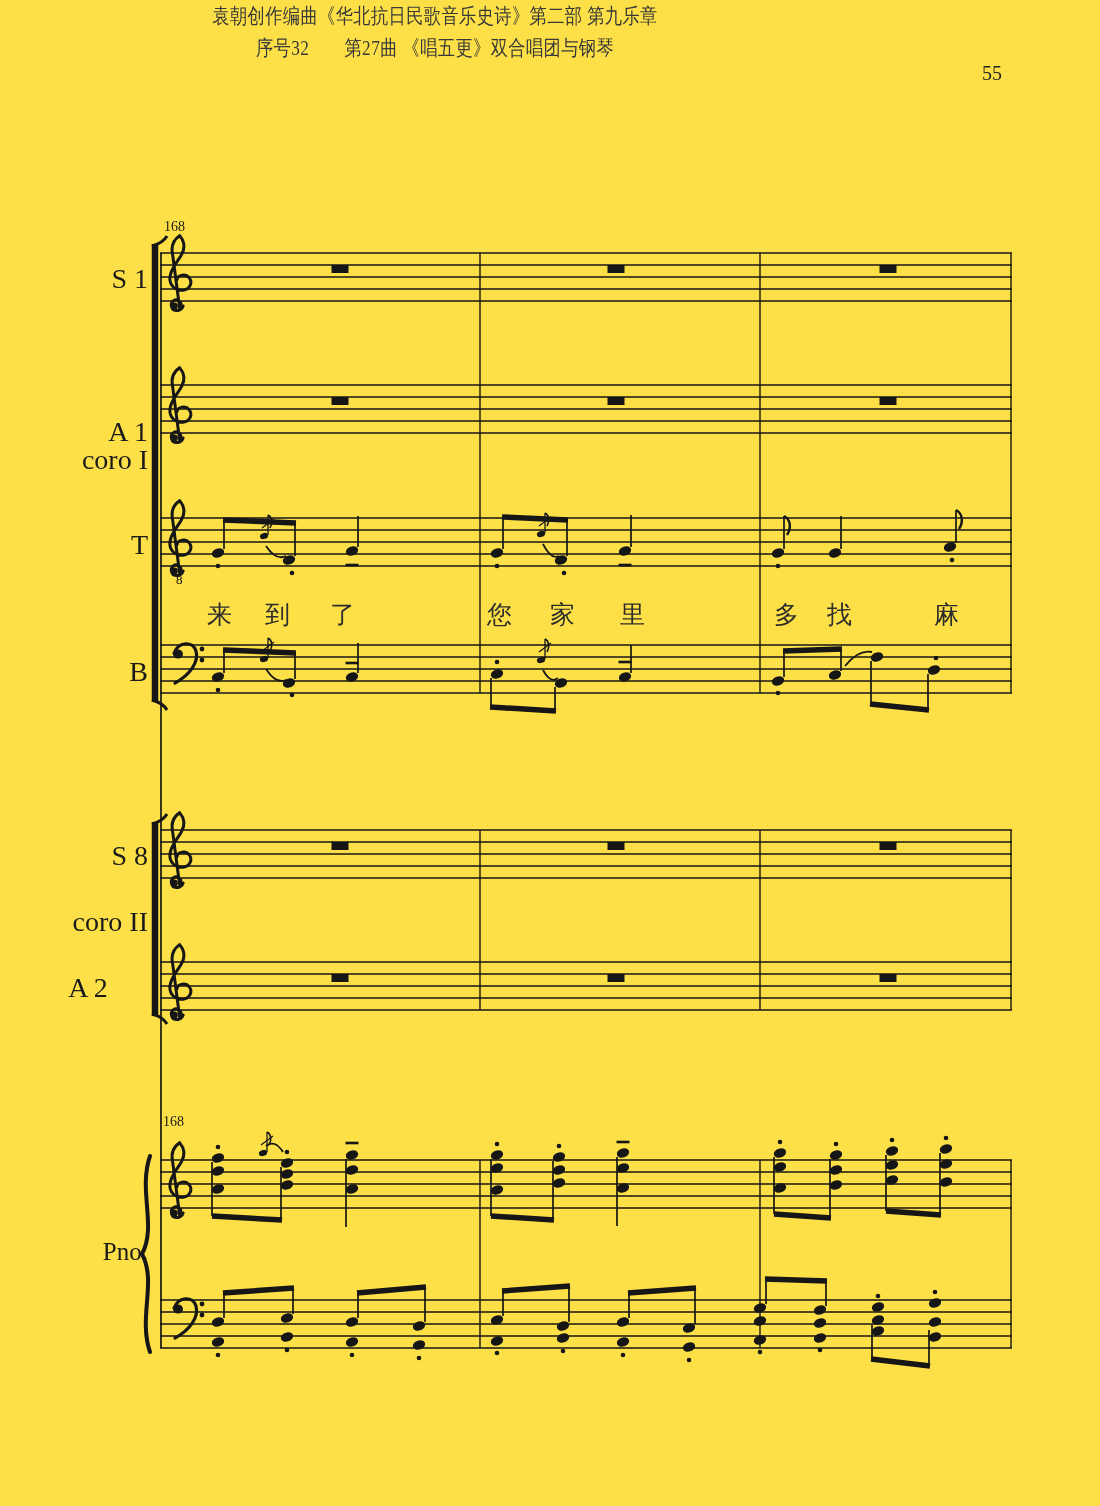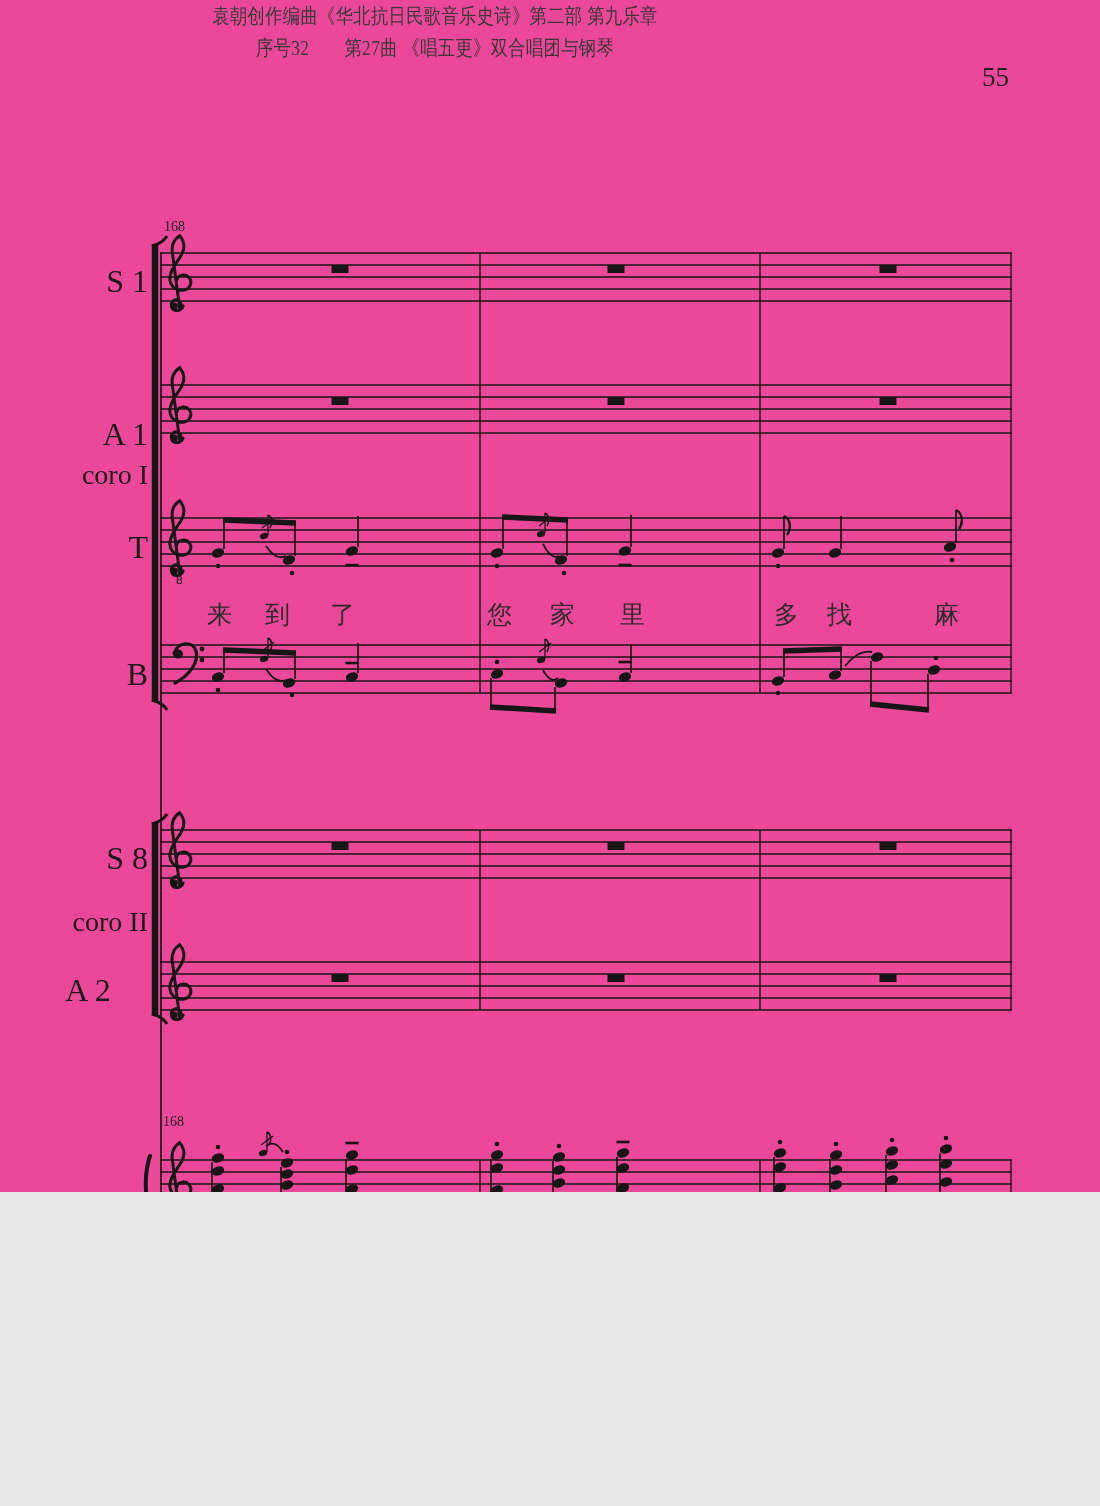--- a/index.html
+++ b/index.html
@@ -1,23 +1,23 @@
 <!DOCTYPE html>
 <html><head>
 <meta charset="utf-8">
 <style>
   html,body{margin:0;padding:0;background:#e8e8e8;}
-  .page{position:relative;width:1100px;height:1192px;background:#ec4899;overflow:hidden;
+  .page{position:relative;width:1100px;height:1506px;background:#fde047;overflow:hidden;
         font-family:"Liberation Serif","DejaVu Serif",serif;color:#161616;}
   .hdr{position:absolute;left:0;top:56;width:870px;text-align:center;
        transform:scaleX(.82);transform-origin:435px 0;color:#383838;}
   .hdr .l1{font-size:21px;line-height:32px;letter-spacing:.5px;}
   .hdr .l2{font-size:21px;line-height:32px;letter-spacing:.5px;}
-  .pageno{position:absolute;left:982px;top:62px;font-size:27px;color:#222;text-align:right;}
-  .lbl{position:absolute;left:28px;width:120px;text-align:right;font-size:32px;color:#1a1a1a;}
+  .pageno{position:absolute;left:982px;top:62px;font-size:20px;color:#222;text-align:right;}
+  .lbl{position:absolute;left:28px;width:120px;text-align:right;font-size:28px;color:#1a1a1a;}
   .lbl.big{font-size:28px;}
   .mnum{position:absolute;font-size:14px;color:#1a1a1a;}
   .lyr{position:absolute;font-size:25px;color:#2c2c2c;}
   svg{position:absolute;left:0;top:0;}
 </style>
 </head>
 <body>
 
 <div class="page">
 
@@ -26,21 +26,21 @@
     <div class="l2">序号32　　第27曲 《唱五更》双合唱团与钢琴</div>
   </div>
 
   <div class="pageno">55</div>
 
   <div class="mnum" style="left:164px;top:219px;">168</div>
   <div class="mnum" style="left:163px;top:1114px;">168</div>
 
   <div class="lbl" style="top:263px;">S 1</div>
   <div class="lbl" style="top:408px;margin-top:8px;">A 1</div>
-  <div class="lbl big" style="top:459px;">coro I</div>
+  <div class="lbl big" style="top:444px;">coro I</div>
   <div class="lbl" style="top:529px;">T</div>
   <div class="lbl" style="top:656px;">B</div>
   <div class="lbl" style="top:840px;">S 8</div>
   <div class="lbl big" style="top:906px;">coro II</div>
   <div class="lbl" style="top:972px;text-align:center;">A 2</div>
   <div class="lbl" style="top:1238px;font-size:25px;">Pno.</div>
 
   <div id="lyrics">
       <span class="lyr" style="left: 207px; top: 598px;">来</span>
       <span class="lyr" style="left: 265px; top: 598px;">到</span>

